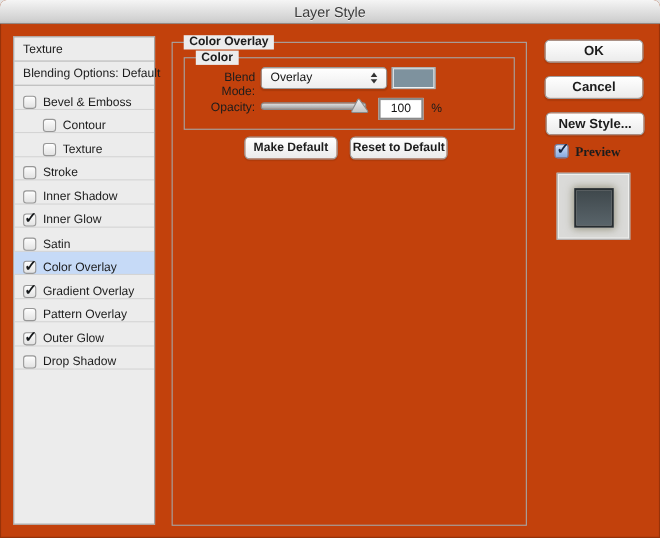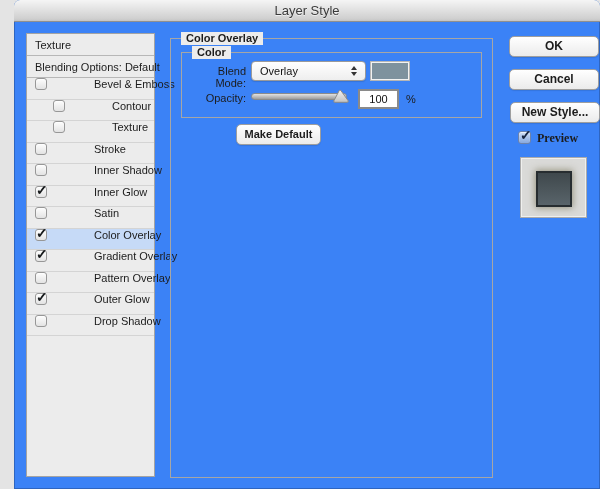--- a/index.html
+++ b/index.html
@@ -5,24 +5,23 @@
   * { box-sizing: border-box; margin: 0; padding: 0; }
   html, body { width: 600px; height: 489px; }
   body {
     font-family: "Liberation Sans", sans-serif;
     background: #e4e4e4;
     position: relative;
     overflow: hidden;
   }
   .window {
     position: absolute; inset: 0;
-    background: #3b82f6;
+    background: #c2410c;
     border-radius: 6px 6px 0 0;
     box-shadow: inset 0 0 0 1px rgba(0,0,0,0.22);
-    margin-left: 14px;
   }
   
   .titlebar {
     position: absolute; left: 0; top: 0; right: 0; height: 22px;
     background: linear-gradient(#f5f5f5, #cfcfcf 90%, #c3c3c3);
     border-bottom: 1px solid #8f8f8f;
     border-radius: 6px 6px 0 0;
     display: flex; align-items: center; justify-content: center;
   }
   .titlebar .title {
@@ -36,25 +35,25 @@
     border: 1px solid #a3a3a3;
   }
   .side-row {
     height: 22px; display: flex; align-items: center;
     padding-left: 8px;
     border-bottom: 1px solid #b7b7b7;
     font-size: 11px; color: #1c1c1c; font-weight: 500;
     white-space: nowrap;
   }
   .item-row {
-    height: 21.5px; display: flex; align-items: flex-start;
+    height: 21.5px; display: flex; align-items: flex-end;
     padding-left: 8px;
     border-bottom: 1px solid #d4d4d4;
     font-size: 11px; color: #1c1c1c; font-weight: 500;
-    white-space: nowrap; cursor: default; gap: 41px;
+    white-space: nowrap; cursor: default;
   }
   .item-row.indent { padding-left: 26px; }
   .item-row.selected { background: #c6daf7; }
   .cb {
     position: relative;
     width: 12px; height: 12px; margin-right: 6px; flex: 0 0 auto;
     background: linear-gradient(#fdfdfd, #e3e3e3);
     border: 1px solid #979797;
     border-radius: 3px;
     box-shadow: inset 0 1px 1px rgba(255,255,255,0.8);
@@ -246,20 +245,21 @@
         <stop offset="0" stop-color="#f2f2f2"></stop>
         <stop offset="1" stop-color="#c2c2c2"></stop>
       </linearGradient>
     </defs>
     <path d="M7.2 1.6 Q8 0.6 8.9 1.6 L16 11.5 Q17 13.3 15 13.3 L3 13.3 Q1 13.3 2 11.5 Z" fill="url(#thumbg)" stroke="#8a8a8a" stroke-width="1"></path>
   </svg>
   <input class="num-input" type="text" value="100" style="">
   <span class="pct">%</span>
 
   <div class="push-btn" style="left:222px; top:124px; width:85px;">Make Default</div>
+  <div class="push-btn" style="left:318px; top:124px; width:89px;">Reset to Default</div>
 
   <div class="push-btn btn-ok">OK</div>
   <div class="push-btn btn-cancel">Cancel</div>
   <div class="push-btn btn-newstyle">New Style...</div>
 
   <div class="preview-check"></div>
   <div class="preview-label">Preview</div>
 
   <div class="preview-box">
     <div class="preview-square"></div>

